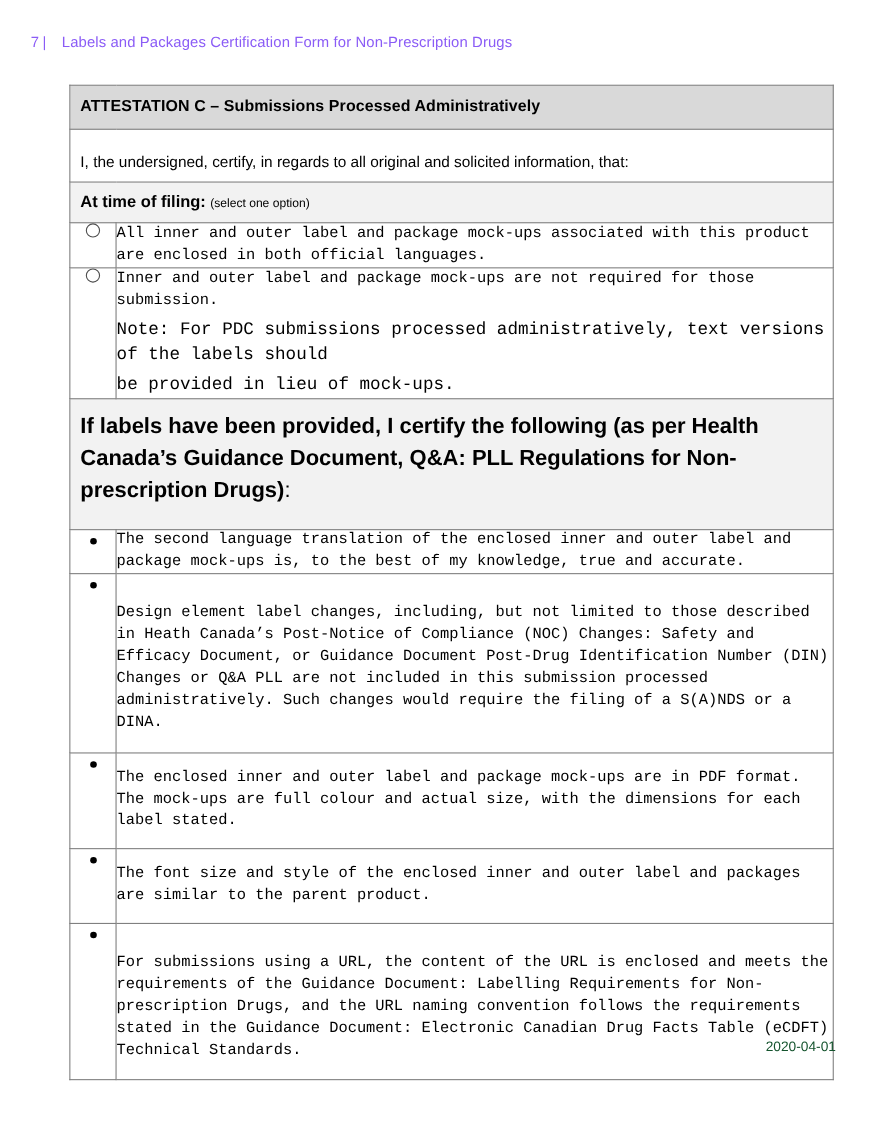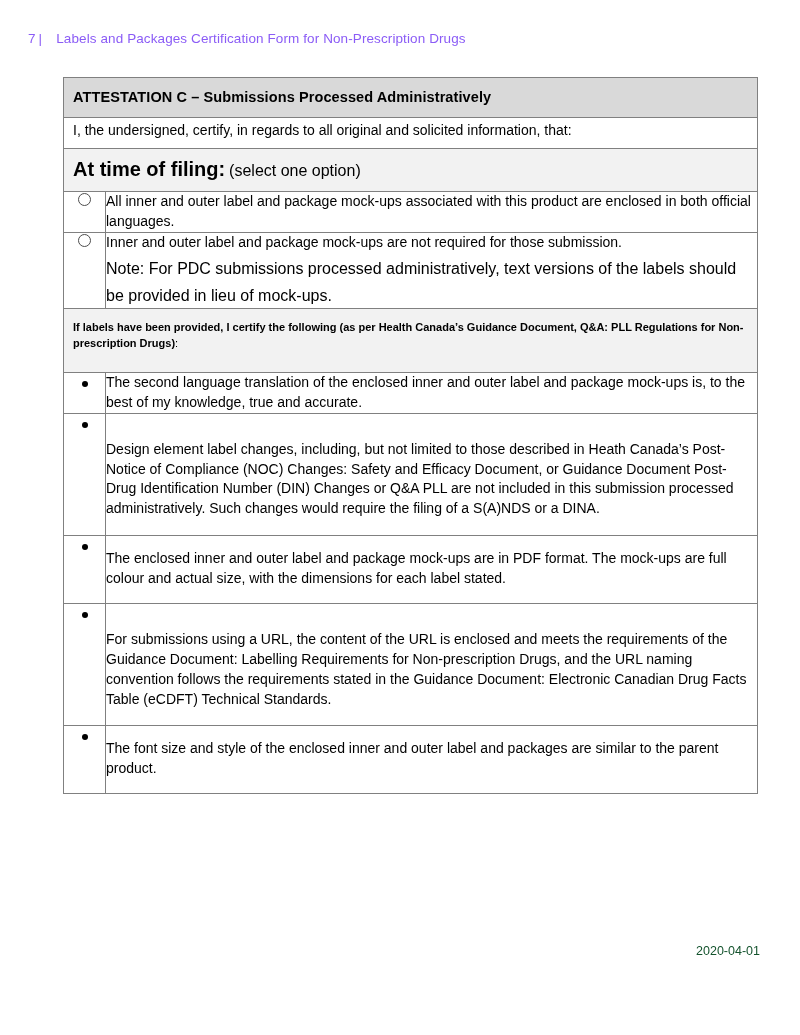--- a/index.html
+++ b/index.html
@@ -47,43 +47,43 @@
   
   .row-attest td {
     background: #d9d9d9;
     padding: 11px 9px 12px 9px;
     font-size: 14.5px;
     font-weight: bold;
     letter-spacing: 0.1px;
   }
   .row-intro td {
     background: #ffffff;
-    padding: 4px 9px 10px 9px;
+    padding: 21px 9px 10px 9px;
     font-size: 14px;
   }
   .row-redhead td {
     background: #dce3ef;
     padding: 10px 9px 11px 9px;
     font-size: 14.5px;
     font-weight: bold;
     color: #d21f1f;
     letter-spacing: 0.1px;
   }
   .row-filing td {
     background: #f2f2f2;
     padding: 9px 9px 10px 9px;
     font-size: 14px;
   }
-  .row-filing .lbl { font-weight: bold; font-size: 20px; }
-  .row-filing .sub { font-size: 16px; }
+  .row-filing .lbl { font-weight: bold; font-size: 15px; }
+  .row-filing .sub { font-size: 11px; }
 
   .row-certify td {
     background: #f2f2f2;
     padding: 11px 9px 20px 9px;
-    font-size: 11px;
+    font-size: 20px;
     font-weight: bold;
     line-height: 1.45;
   }
   .row-certify .nonbold { font-weight: normal; }
 
   
   .cell-marker {
     width: 42px;
     text-align: center;
     vertical-align: middle;
@@ -102,20 +102,21 @@
     width: 6px;
     height: 6px;
     border-radius: 50%;
     background: #000000;
   }
   .cell-text {
     padding: 11px 14px 12px 11px;
     font-size: 14px;
     line-height: 1.42;
     background: #ffffff;
+    font-family: Liberation Mono, monospace;
   }
   .cell-text p { margin: 0; }
   .cell-text p + p { margin-top: 5px; }
   .note-line { font-size: 16px; }
 
   .cell-text.tight { padding-top: 13px; padding-bottom: 14px; }
   .cell-text.tall { padding-top: 26px; padding-bottom: 16px; }
 
   
   .footer-date {
@@ -202,30 +203,30 @@
       </td>
       <td class="cell-text tight">
         <p>The enclosed inner and outer label and package mock-ups are in PDF format. The mock-ups are full colour and actual size, with the dimensions for each label stated.</p>
       </td>
     </tr>
 
     <tr>
       <td class="cell-marker">
         <span class="bullet"></span>
       </td>
+      <td class="cell-text tight">
+        <p>The font size and style of the enclosed inner and outer label and packages are similar to the parent product.</p>
+      </td>
+    </tr>
+
+    <tr>
+      <td class="cell-marker">
+        <span class="bullet"></span>
+      </td>
       <td class="cell-text tall">
         <p>For submissions using a URL, the content of the URL is enclosed and meets the requirements of the Guidance Document: Labelling Requirements for Non-prescription Drugs, and the URL naming convention follows the requirements stated in the Guidance Document: Electronic Canadian Drug Facts Table (eCDFT) Technical Standards.</p>
       </td>
     </tr>
 
-    <tr>
-      <td class="cell-marker">
-        <span class="bullet"></span>
-      </td>
-      <td class="cell-text tight">
-        <p>The font size and style of the enclosed inner and outer label and packages are similar to the parent product.</p>
-      </td>
-    </tr>
-
   </tbody>
 </table>
 
 <div class="footer-date">2020-04-01</div>
 
 </body></html>

